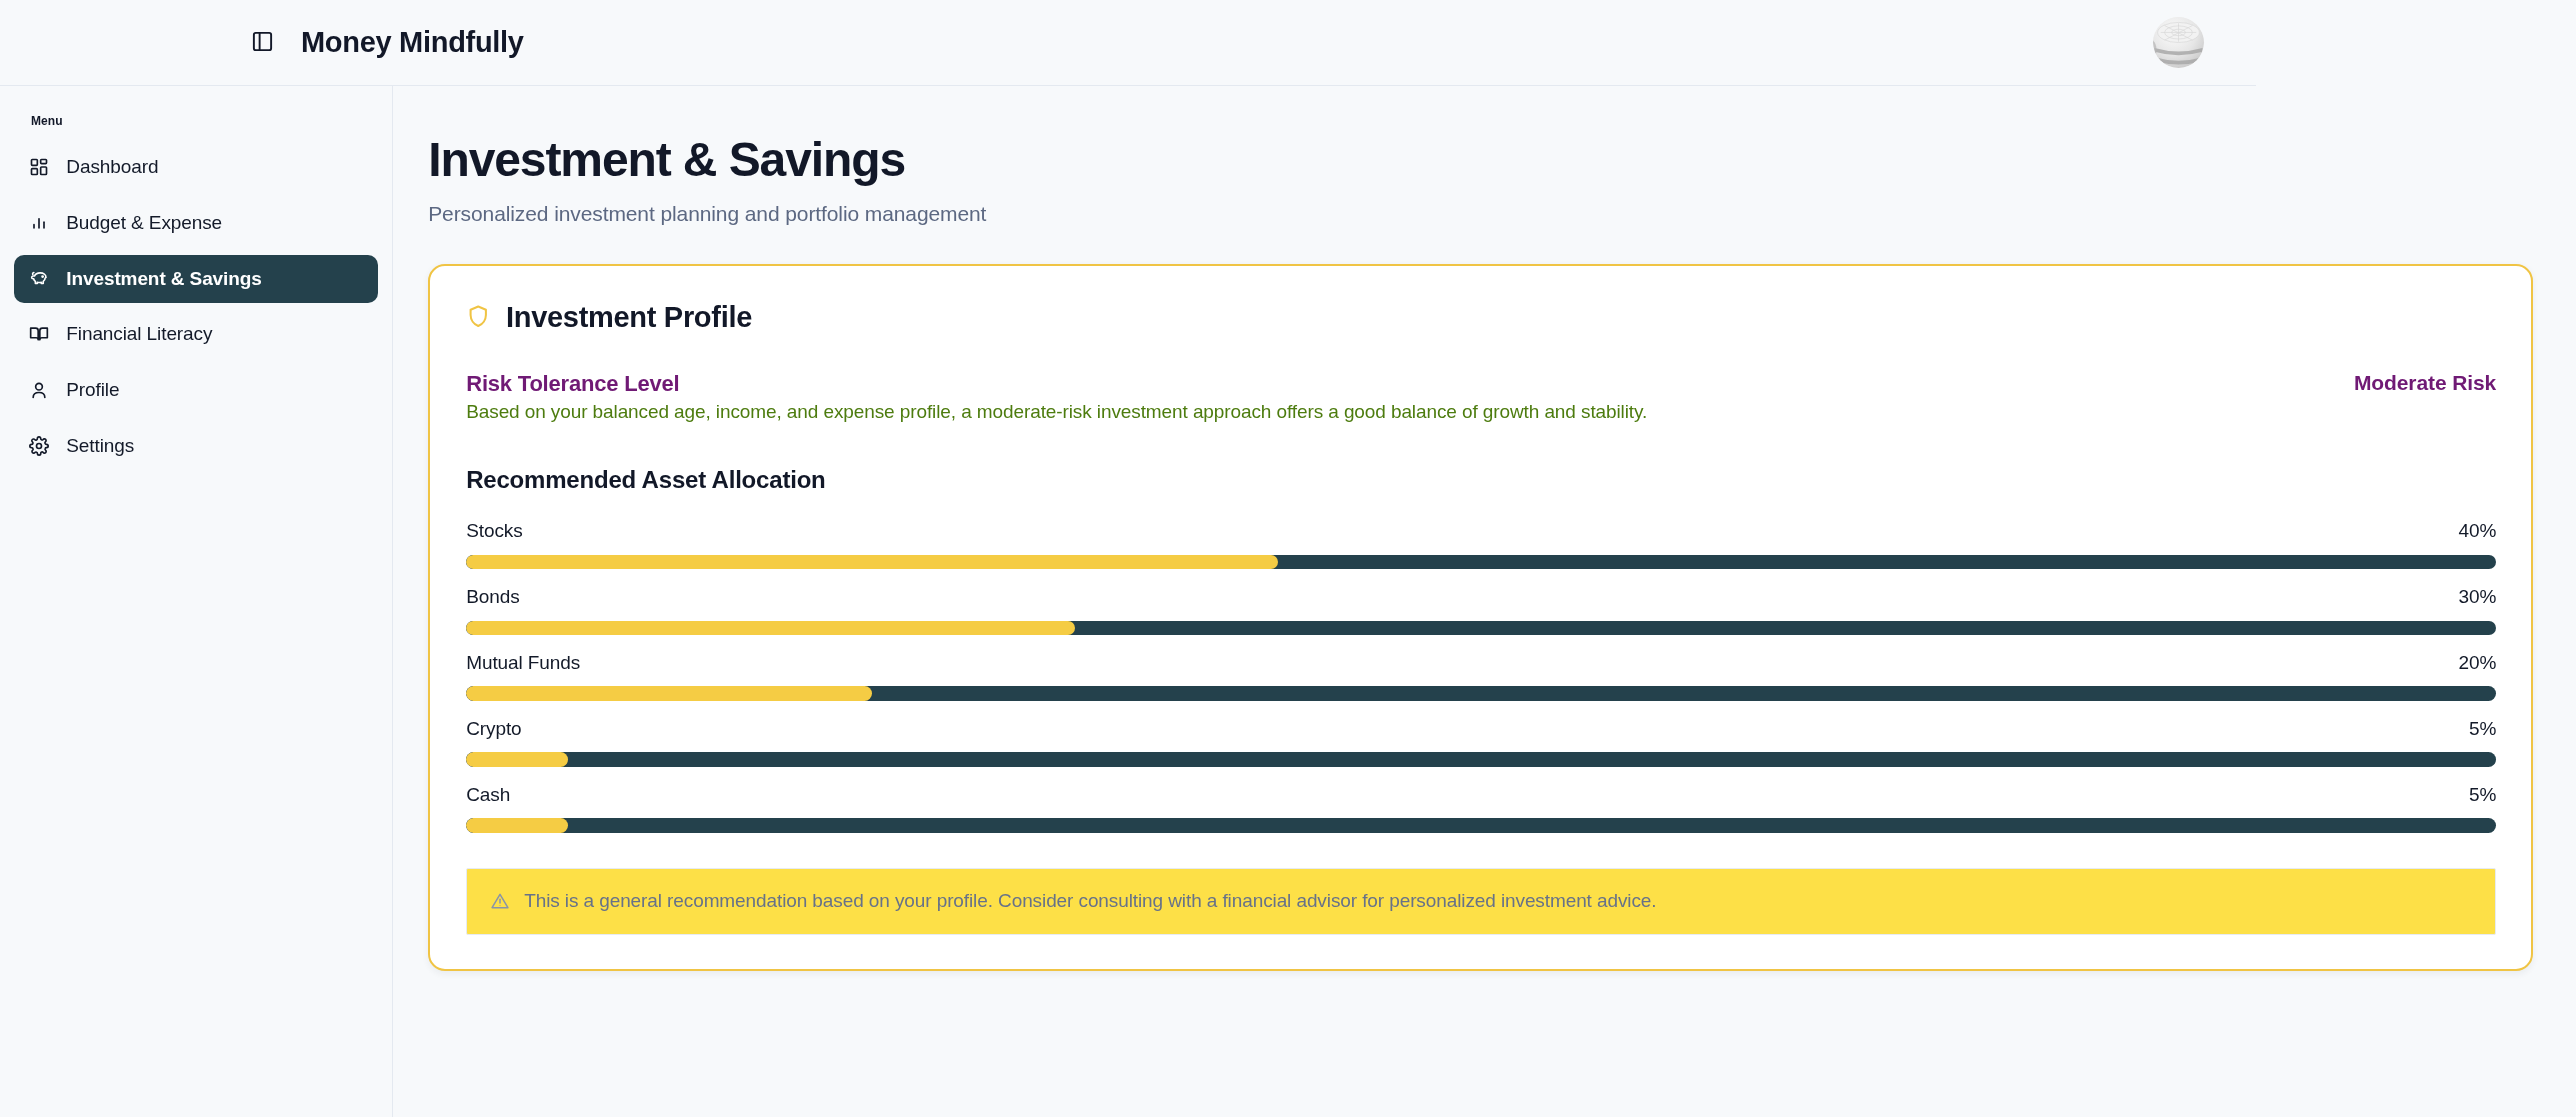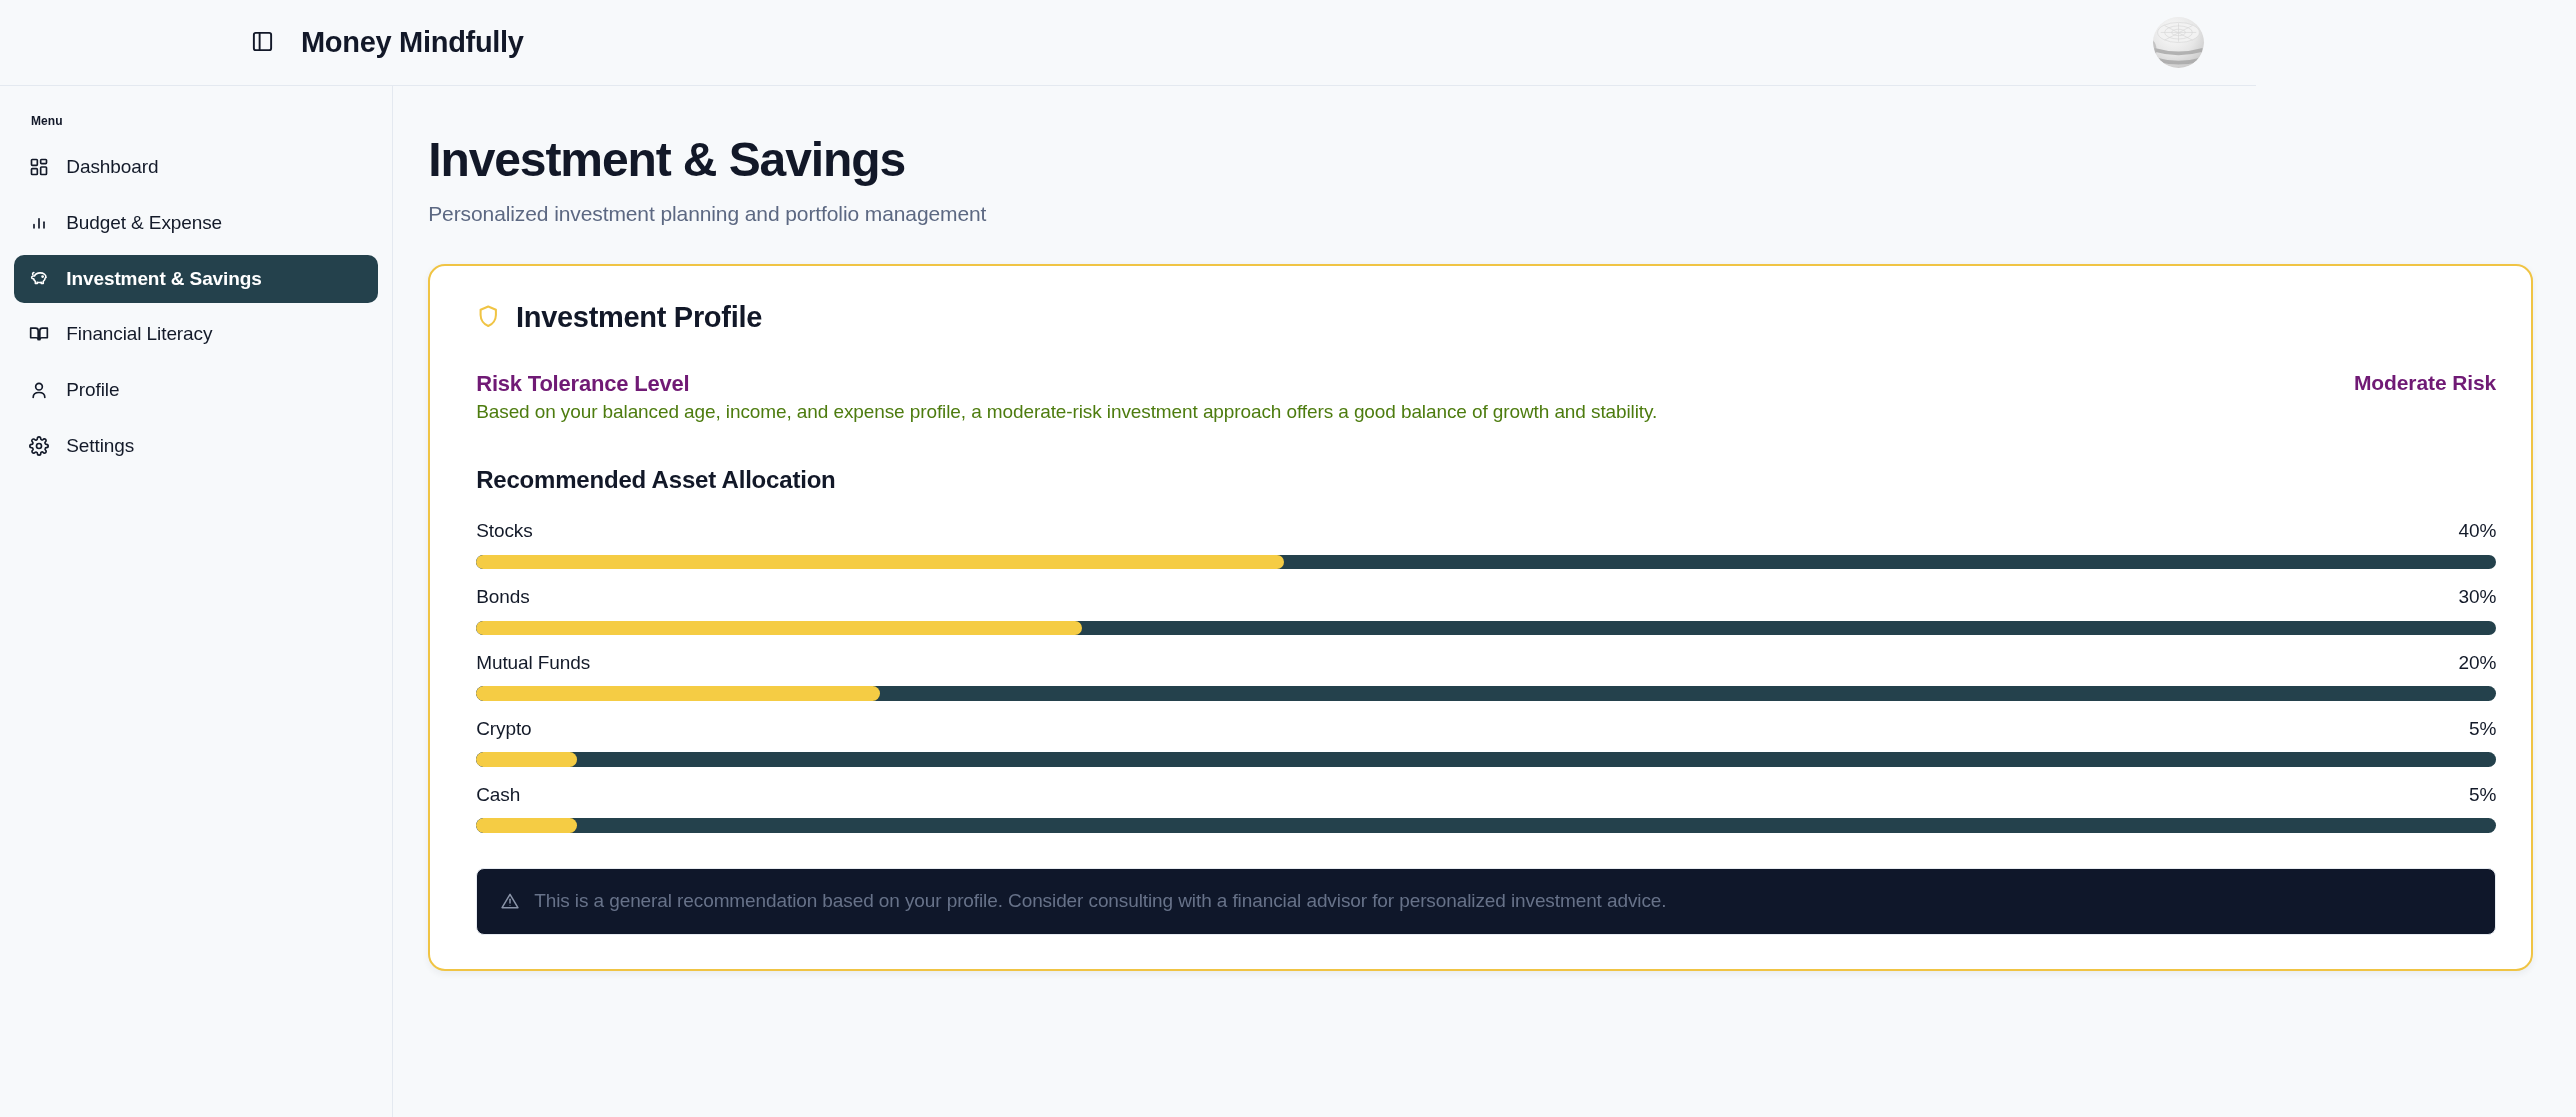--- a/index.html
+++ b/index.html
@@ -125,21 +125,21 @@
 
   
   .card {
     margin-top: 38px;
     margin-left: 9.2px;
     width: 2105px;
     background: #FFFFFF;
     border: 2.3px solid #F0C444;
     border-radius: 17px;
     box-shadow: 0 2.3px 7.7px rgba(20,30,50,0.06);
-    padding: 35px 35px 34px 46px;
+    padding: 35px 35px 34px 36px;
   }
   .card-header {
     display: flex;
     align-items: center;
     gap: 15.3px;
     margin-bottom: 37px;
   }
   .card-title {
     font-size: 29px;
     font-weight: bold;
@@ -208,23 +208,23 @@
   }
   .alloc-fill {
     height: 100%;
     background: #F5CC44;
     border-radius: 7.7px;
   }
 
   
   .note {
     margin-top: 35px;
-    background: #0f172a;
+    background: #fde047;
     border: 1.5px solid #E7EBF1;
-    border-radius: 8px;
+    border-radius: 2px;
     padding: 21.5px 23px;
     display: flex;
     align-items: center;
     gap: 14px;
   }
   .note-text {
     font-size: 19px;
     color: #677289;
     letter-spacing: -0.1px;
   }

